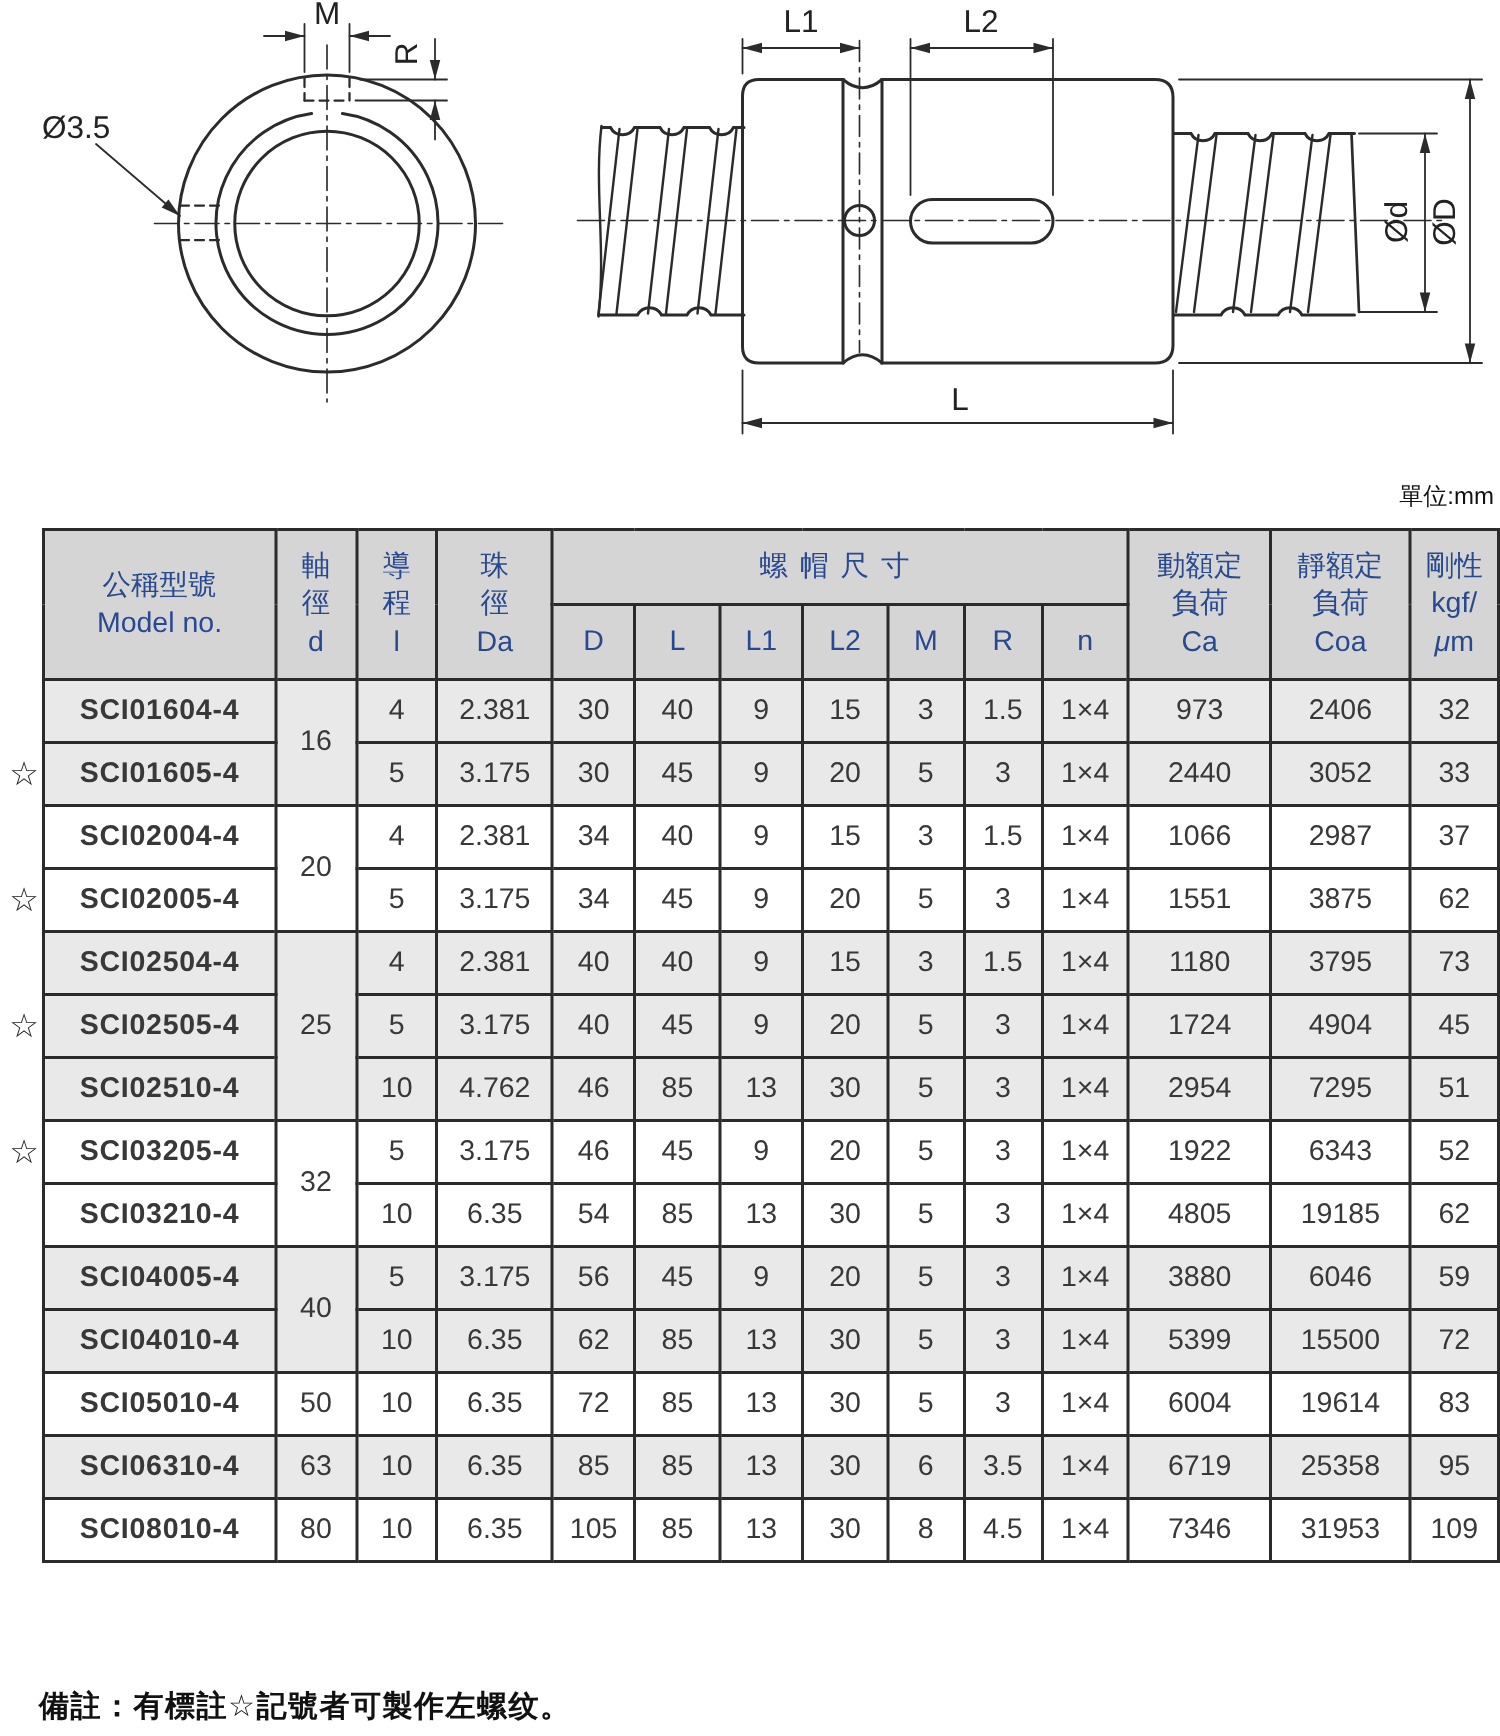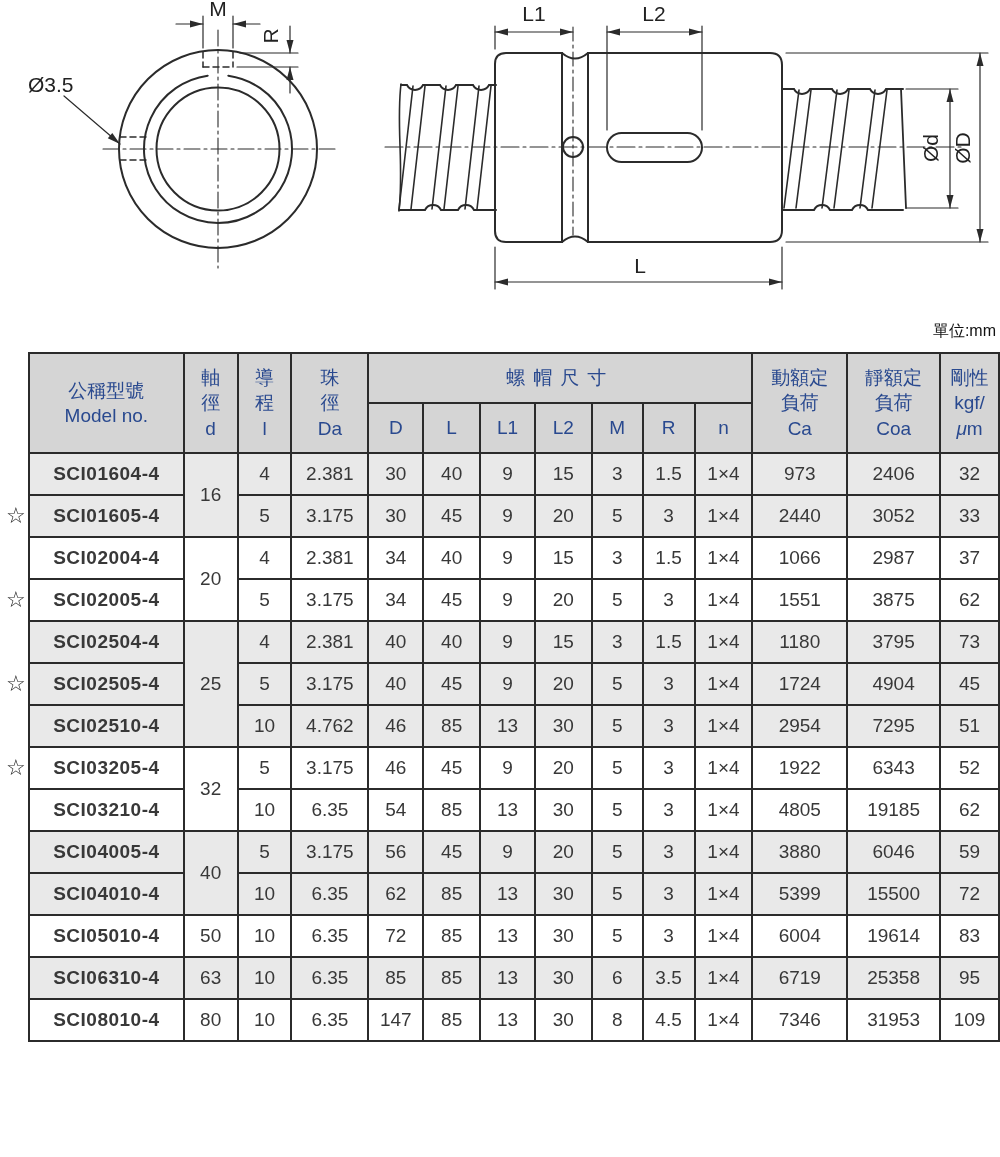--- a/index.html
+++ b/index.html
@@ -452,29 +452,30 @@
           <td class="sa">6719</td>
           <td class="sa">25358</td>
           <td class="sa">95</td>
         </tr>
         <tr>
           <td class="star-cell"></td>
           <td class="model sb">SCI08010-4</td>
           <td class="sb" rowspan="1">80</td>
           <td class="sb">10</td>
           <td class="sb">6.35</td>
-          <td class="sb">147</td>
+          <td class="sb">105</td>
           <td class="sb">85</td>
           <td class="sb">13</td>
           <td class="sb">30</td>
           <td class="sb">8</td>
           <td class="sb">4.5</td>
           <td class="sb">1×4</td>
           <td class="sb">7346</td>
           <td class="sb">31953</td>
           <td class="sb">109</td>
         </tr>
       </tbody>
   </table>
 
   
+  <div class="note">備註：有標註☆記號者可製作左螺纹。</div>
 
 </div>
 
 </body></html>

